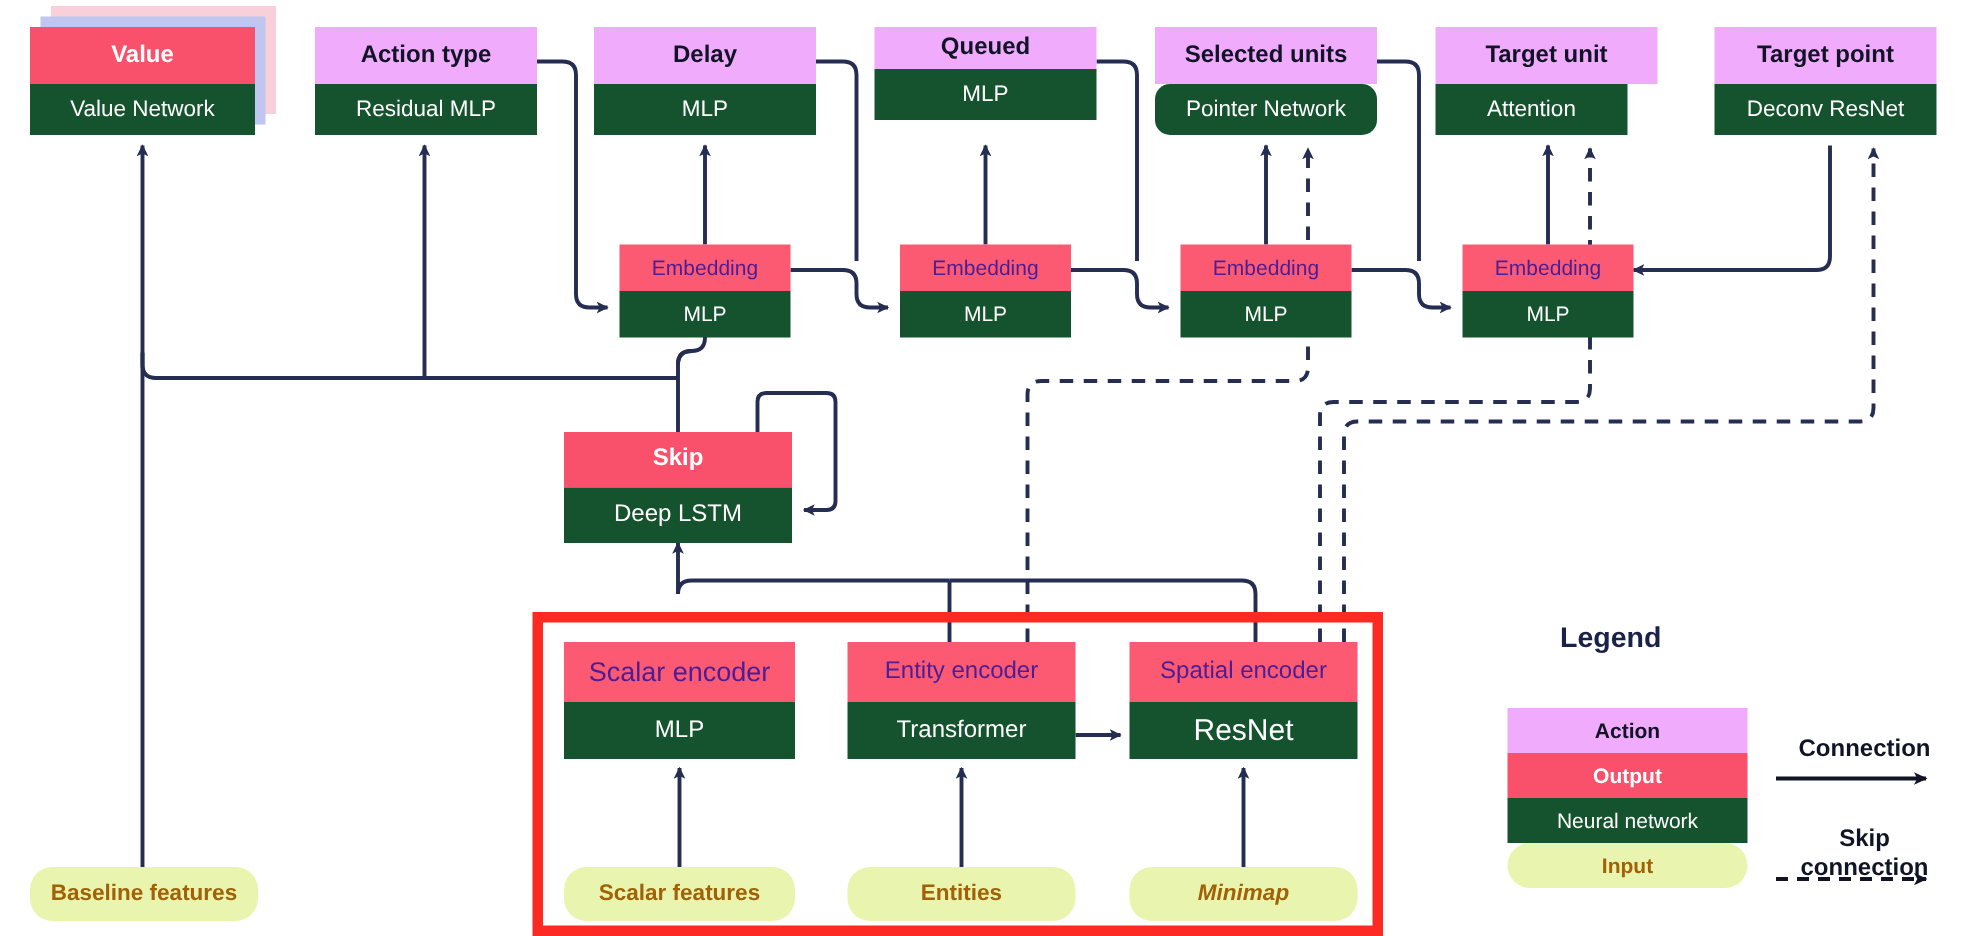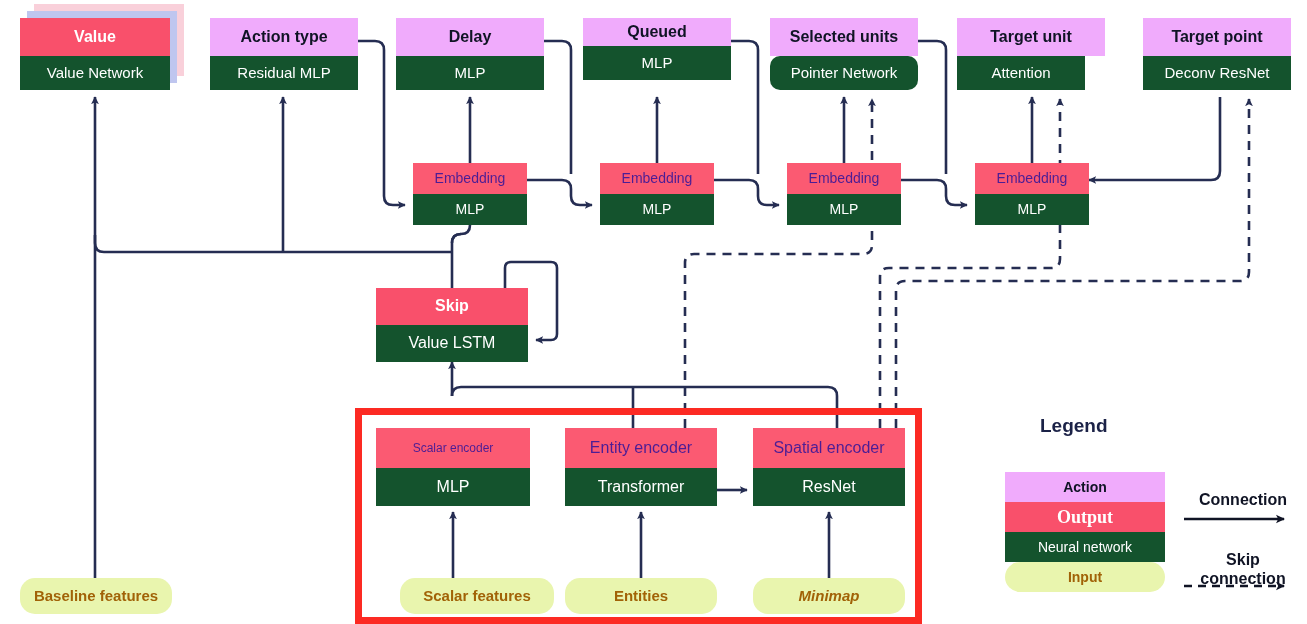--- a/index.html
+++ b/index.html
@@ -147,51 +147,51 @@
         <div class="band b-nn" style="position: relative; width: 114px; height: 31px; font-size: 14px;">MLP</div>
       </div>
       <div class="node" style="left: 975px; top: 163px; width: 114px;">
         <div class="band b-output-light" style="position: relative; width: 114px; height: 31px; font-size: 14px;">Embedding</div>
         <div class="band b-nn" style="position: relative; width: 114px; height: 31px; font-size: 14px;">MLP</div>
       </div>
     </div>
   <div id="core-holder">
       <div class="node" style="left: 376px; top: 288px; width: 152px;">
         <div class="band b-output" style="position: relative; width: 152px; height: 37px; font-size: 16px;">Skip</div>
-        <div class="band b-nn" style="position: relative; width: 152px; height: 37px; font-size: 16px;">Value LSTM</div>
+        <div class="band b-nn" style="position: relative; width: 152px; height: 37px; font-size: 16px;">Deep LSTM</div>
       </div>
     </div>
   <div id="encoders">
       <div class="node" style="left: 376px; top: 428px; width: 154px;">
-        <div class="band b-output-light" style="position: relative; width: 154px; height: 40px; font-size: 12px;">Scalar encoder</div>
+        <div class="band b-output-light" style="position: relative; width: 154px; height: 40px; font-size: 18px;">Scalar encoder</div>
         <div class="band b-nn" style="position: relative; width: 154px; height: 38px; font-size: 16px;">MLP</div>
       </div>
       <div class="node" style="left: 565px; top: 428px; width: 152px;">
         <div class="band b-output-light" style="position: relative; width: 152px; height: 40px; font-size: 16px;">Entity encoder</div>
         <div class="band b-nn" style="position: relative; width: 152px; height: 38px; font-size: 16px;">Transformer</div>
       </div>
       <div class="node" style="left: 753px; top: 428px; width: 152px;">
         <div class="band b-output-light" style="position: relative; width: 152px; height: 40px; font-size: 16px;">Spatial encoder</div>
-        <div class="band b-nn" style="position: relative; width: 152px; height: 38px; font-size: 16px;">ResNet</div>
+        <div class="band b-nn" style="position: relative; width: 152px; height: 38px; font-size: 20px;">ResNet</div>
       </div>
     </div>
   <div id="inputs">
       <div class="node band b-input" style="left: 20px; top: 578px; width: 152px; height: 36px; font-size: 15px;">Baseline features</div>
-      <div class="node band b-input" style="left: 376px; top: 578px; width: 154px; height: 36px; font-size: 15px; margin-left: 24px;">Scalar features</div>
+      <div class="node band b-input" style="left: 376px; top: 578px; width: 154px; height: 36px; font-size: 15px;">Scalar features</div>
       <div class="node band b-input" style="left: 565px; top: 578px; width: 152px; height: 36px; font-size: 15px;">Entities</div>
       <div class="node band b-input" style="left: 753px; top: 578px; width: 152px; height: 36px; font-size: 15px; font-style: italic;">Minimap</div>
     </div>
 
   <div class="redbox" id="redbox" style="left: 355px; top: 408px; width: 567px; height: 216px; border-color: rgb(252, 42, 35);"></div>
 
   <div id="legend">
     <div id="legend-title" style="left:1040px;top:415px;font-size:19px;">Legend</div>
 
     <div class="band b-action legend-band" style="left:1005px;top:472px;width:160px;height:30px;font-size:14px;">Action</div>
-    <div class="band b-output legend-band" style="left:1005px;top:502px;width:160px;height:30px;font-size:18px;font-family:Liberation Serif, serif;">Output</div>
+    <div class="band b-output legend-band" style="left:1005px;top:502px;width:160px;height:30px;font-size:14px;">Output</div>
     <div class="band b-nn legend-band" style="left:1005px;top:532px;width:160px;height:30px;font-size:14px;">Neural network</div>
     <div class="band b-input legend-band" style="left:1005px;top:562px;width:160px;height:30px;font-size:14px;">Input</div>
 
     <div class="lg-label" style="left:1183px;top:491px;width:120px;font-size:16px;">Connection</div>
     <div class="lg-label" style="left:1183px;top:551px;width:120px;font-size:16px;">Skip</div>
     <div class="lg-label" style="left:1183px;top:570px;width:120px;font-size:16px;">connection</div>
 
     <svg style="position:absolute;left:1180px;top:505px;width:120px;height:90px;" viewBox="0 0 120 90" xmlns="http://www.w3.org/2000/svg">
       <defs>
         <marker id="ahl2" markerWidth="10" markerHeight="10" refX="8" refY="5" orient="auto" markerUnits="userSpaceOnUse">

